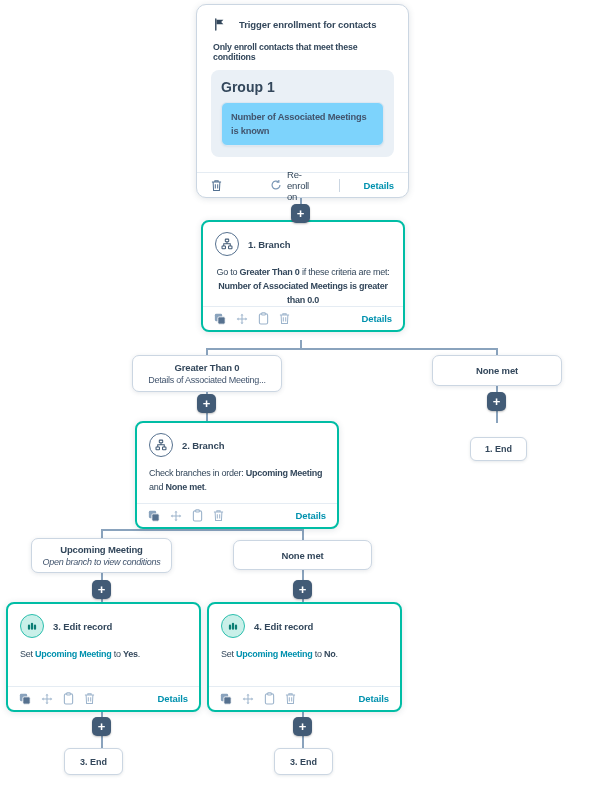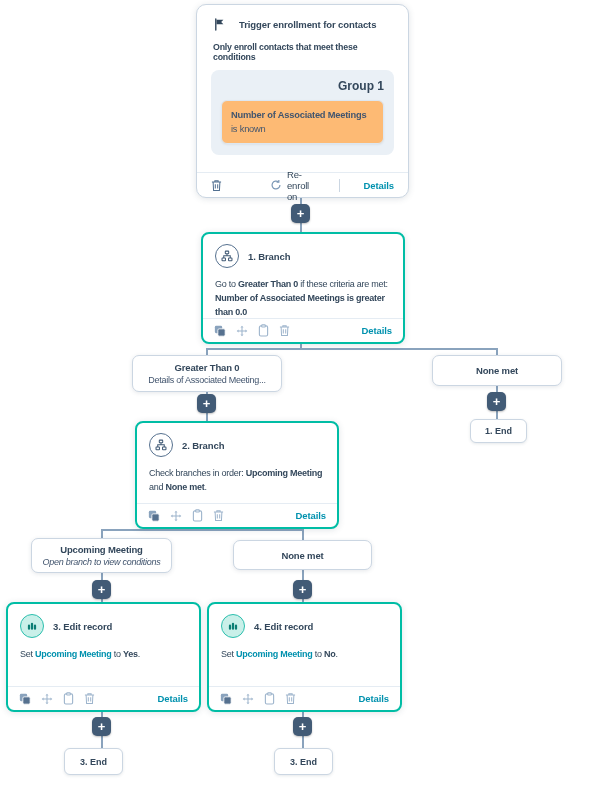--- a/index.html
+++ b/index.html
@@ -30,23 +30,23 @@
   .foot-spacer { flex:1; }
   .details { font-size:9.5px; font-weight:bold; color:#0091ae; cursor:pointer; letter-spacing:-0.1px; }
   .ticon { display:flex; align-items:center; cursor:pointer; }
   .link-text { color:#0091ae; font-weight:bold; }
 
   
   .trigger-card { left:196px; top:4px; width:211px; height:192px; border-radius:10px; }
   .trigger-head { display:flex; align-items:center; gap:13px; padding:13px 16px 0; }
   .trigger-sub { padding:11px 16px 0; font-size:8.8px; font-weight:bold; letter-spacing:-0.2px; color:#33475b; }
   .group-box { margin:8px 14px 0; background:#eaf0f6; border-radius:8px; padding:9px 10px 11px; }
-  .group-title { font-size:12px; font-weight:bold; color:#33475b;text-align:right; }
-  .cond-card { margin-top:7px; background:#fdba74; border:1px solid #dde7f1; border-radius:6px; padding:7px 9px;
-    font-size:9.3px; line-height:14px; letter-spacing:-0.2px; box-shadow:0 1px 2px rgba(51,71,91,.08); color:#42556e; }
+  .group-title { font-size:14px; font-weight:bold; color:#33475b; }
+  .cond-card { margin-top:7px; background:#7dd3fc; border:1px solid #dde7f1; border-radius:6px; padding:7px 9px;
+    font-size:9.3px; line-height:14px; letter-spacing:-0.2px; box-shadow:0 1px 2px rgba(51,71,91,.08); color:#42556e;font-weight:bold; }
   .trigger-foot { position:absolute; left:0; right:0; bottom:0; height:24px; border-top:1px solid #e5ecf3;
     display:flex; align-items:center; padding:0 14px; gap:24px; }
   .reenroll { display:flex; align-items:center; gap:5px; font-size:9.5px; color:#33475b; letter-spacing:-0.2px; }
   .foot-divider { width:1px; height:13px; background:#cbd6e2; }
 
   
   .label-box { position:absolute; background:#fff; border:1px solid #cbd6e2; border-radius:7px;
     box-shadow:0 1px 4px rgba(51,71,91,.13); display:flex; flex-direction:column; align-items:center;
     justify-content:center; gap:2px; padding:4px 8px; text-align:center; box-sizing:border-box; z-index:2; cursor:pointer; }
   .label-title { font-size:9.5px; font-weight:bold; color:#33475b; letter-spacing:-0.15px; }
@@ -116,21 +116,21 @@
               <path d="M10.3 1.2v2.6H7.7"></path>
             </svg>
         </span>
         <span>Re-enroll on</span>
       </span>
       <span class="foot-divider"></span>
       <span class="details">Details</span>
     </div>
   </div>
 
-  <div class="node-card teal-border" style="left:201px; top:232px; width:200px; height:108px;">
+  <div class="node-card teal-border" style="left:201px; top:220px; width:200px; height:108px;text-align:center;">
     <div class="card-head">
       <span class="icon-circle branch-circle">
         <svg width="12" height="12" viewBox="0 0 14 14" fill="none" stroke="#425b76" stroke-width="1.2">
             <rect x="5" y="1.3" width="4" height="3.2" rx="0.6"></rect>
             <rect x="1.2" y="9.4" width="4" height="3.2" rx="0.6"></rect>
             <rect x="8.8" y="9.4" width="4" height="3.2" rx="0.6"></rect>
             <path d="M7 4.5v2.2M3.2 9.4V6.7h7.6v2.7"></path>
           </svg>
       </span>
       <span class="card-title">1. Branch</span>
@@ -167,21 +167,21 @@
     </div>
   </div>
 
   <div class="label-box" style="left:132px; top:355px; width:150px; height:37px;">
     <span class="label-title">Greater Than 0</span>
     <span class="label-sub">Details of Associated Meeting...</span>
   </div>
   <div class="label-box" style="left:432px; top:355px; width:130px; height:31px;">
     <span class="label-title">None met</span>
   </div>
-  <div class="end-box" style="left:470px; top:419px; width:55px; height:22px;">
+  <div class="end-box" style="left:470px; top:437px; width:55px; height:22px;">
     <span>1. End</span>
   </div>
 
   <div class="node-card teal-border" style="left:107px; top:421px; width:200px; height:104px;margin-left:28px;">
     <div class="card-head">
       <span class="icon-circle branch-circle">
         <svg width="12" height="12" viewBox="0 0 14 14" fill="none" stroke="#425b76" stroke-width="1.2">
             <rect x="5" y="1.3" width="4" height="3.2" rx="0.6"></rect>
             <rect x="1.2" y="9.4" width="4" height="3.2" rx="0.6"></rect>
             <rect x="8.8" y="9.4" width="4" height="3.2" rx="0.6"></rect>

